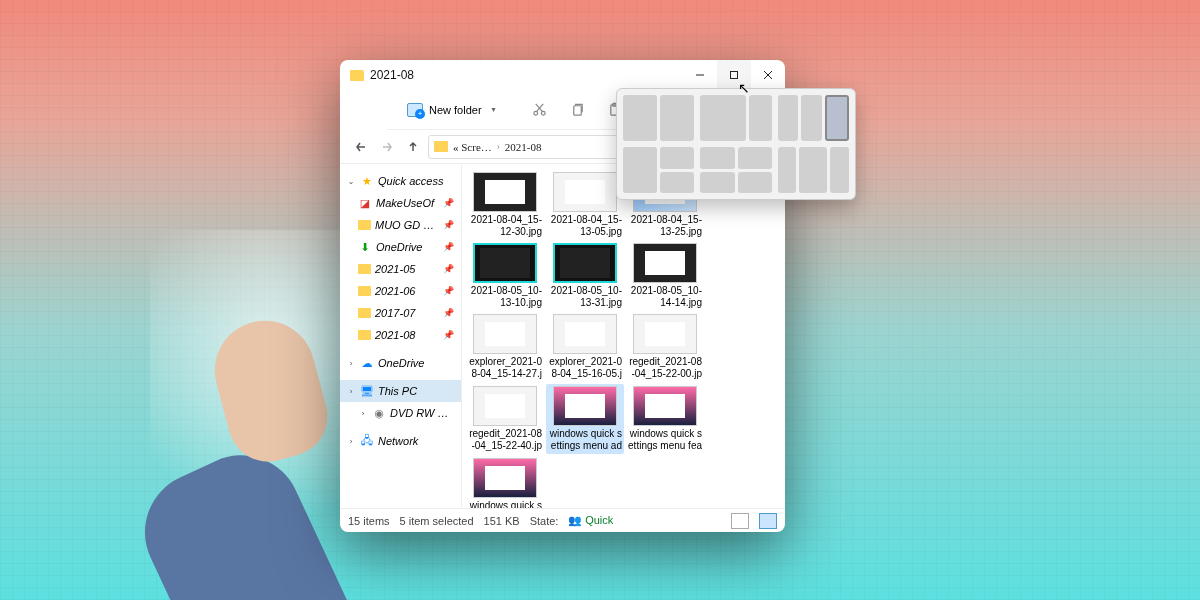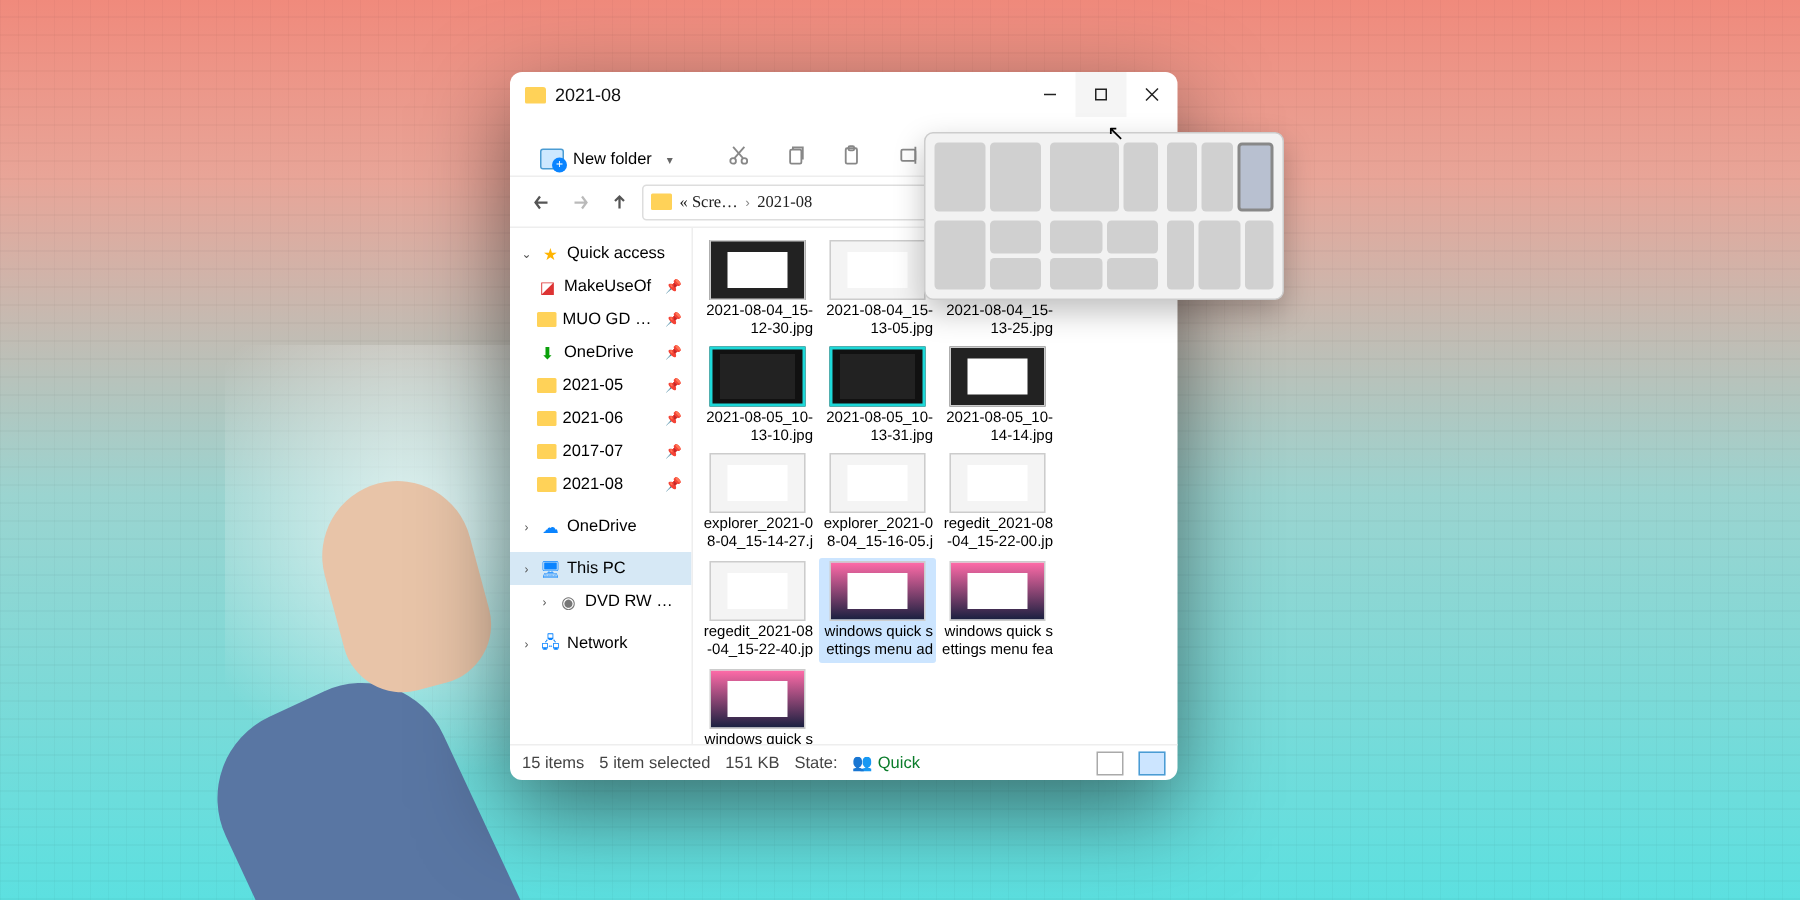--- a/index.html
+++ b/index.html
@@ -4,30 +4,30 @@
 <style>
 *{margin:0;padding:0;box-sizing:border-box;font-family:"Segoe UI",sans-serif;}
 body{width:1200px;height:600px;overflow:hidden;background:linear-gradient(180deg,#f08a7c 0%,#e8a598 20%,#9bd4d0 55%,#5ce0e0 100%);position:relative;}
 body::before{content:"";position:absolute;inset:0;background-image:repeating-linear-gradient(0deg,rgba(0,0,0,.05) 0 1px,transparent 1px 12px),repeating-linear-gradient(90deg,rgba(0,0,0,.05) 0 1px,transparent 1px 12px);opacity:.5;}
 
 .hand{position:absolute;left:180px;top:260px;width:200px;height:340px;pointer-events:none;z-index:5;}
 .hand .glow{position:absolute;inset:-30px;background:radial-gradient(circle at 50% 30%,rgba(255,255,255,.7) 0%,transparent 55%);}
 .hand .palm{position:absolute;left:40px;top:60px;width:100px;height:140px;background:#e8c4a8;border-radius:50px 50px 40px 40px;transform:rotate(-15deg);}
 .hand .sleeve{position:absolute;left:-20px;top:200px;width:160px;height:200px;background:#5976a3;border-radius:60px 60px 0 0;transform:rotate(-25deg);}
 
-.window{position:absolute;left:340px;top:48px;width:445px;height:472px;background:#fff;border-radius:8px;box-shadow:0 20px 60px rgba(0,0,0,.5);z-index:10;display:flex;flex-direction:column;font-size:11px;}
+.window{position:absolute;left:340px;top:60px;width:445px;height:472px;background:#fff;border-radius:8px;box-shadow:0 20px 60px rgba(0,0,0,.5);z-index:10;display:flex;flex-direction:column;font-size:11px;}
 .titlebar{height:30px;display:flex;align-items:center;padding:0 0 0 10px;}
 .titlebar .folder-ico{width:14px;height:11px;background:#ffd258;border-radius:1px 2px 1px 1px;margin-right:6px;}
 .titlebar .title{flex:1;font-size:12px;color:#111;}
 .win-controls{display:flex;}
 .win-btn{width:34px;height:30px;display:flex;align-items:center;justify-content:center;color:#222;}
 .win-btn.maximize{background:rgba(0,0,0,.04);}
 .win-btn svg{width:10px;height:10px;}
 
-.toolbar{height:40px;display:flex;align-items:flex-end;padding:0 14px;gap:6px;border-bottom:1px solid #eee;}
+.toolbar{height:40px;display:flex;align-items:center;padding:0 14px;gap:6px;border-bottom:1px solid #eee;margin-left:47px;}
 .new-folder{display:flex;align-items:center;gap:6px;padding:4px 6px;border-radius:4px;}
 .new-folder .ic{width:16px;height:14px;background:#cde8ff;border:1px solid #4b9cd3;border-radius:2px;position:relative;}
 .new-folder .ic::after{content:"+";position:absolute;right:-3px;bottom:-3px;width:10px;height:10px;background:#0a84ff;color:#fff;border-radius:50%;font-size:8px;line-height:10px;text-align:center;}
 .drop-arrow{color:#666;font-size:8px;margin-left:4px;}
 .tool-ic{width:32px;height:28px;display:flex;align-items:center;justify-content:center;color:#888;}
 .tool-ic svg{width:15px;height:15px;}
 
 .addrbar{height:34px;display:flex;align-items:center;padding:0 10px;gap:4px;border-bottom:1px solid #eee;}
 .nav-btn{width:22px;height:22px;display:flex;align-items:center;justify-content:center;color:#555;}
 .nav-btn svg{width:12px;height:12px;}
@@ -43,21 +43,21 @@
 .sb-exp{width:10px;font-size:8px;color:#555;text-align:center;}
 .sb-ico{width:14px;height:12px;display:flex;align-items:center;justify-content:center;}
 .sb-ico.star{color:#ffb400;}
 .sb-ico.fold{background:#ffd258;border-radius:1px;height:10px;width:13px;}
 .sb-ico.cloud{color:#0a84ff;}
 .sb-ico.pc{color:#0a84ff;}
 .sb-ico.dvd{color:#777;}
 .sb-ico.net{color:#0a84ff;}
 .sb-ico.dl{color:#0aa00a;}
 .sb-ico.muo{color:#d33;}
-.sb-label{flex:1;overflow:hidden;text-overflow:ellipsis;font-size:11px;}
+.sb-label{flex:1;overflow:hidden;text-overflow:ellipsis;font-size:11px;font-style:italic;}
 .sb-pin{color:#bbb;font-size:9px;}
 .sb-spacer{height:6px;}
 .sb-indent{padding-left:18px;}
 
 .content{flex:1;padding:6px 4px;overflow:hidden;}
 .grid{display:flex;flex-wrap:wrap;gap:2px;}
 .item{width:78px;display:flex;flex-direction:column;align-items:center;padding:2px;border-radius:2px;}
 .item.sel{background:#cce5ff;}
 .thumb{width:64px;height:40px;background:#222;border:1px solid #ccc;display:flex;align-items:center;justify-content:center;overflow:hidden;}
 .thumb.light{background:#f4f4f4;}

